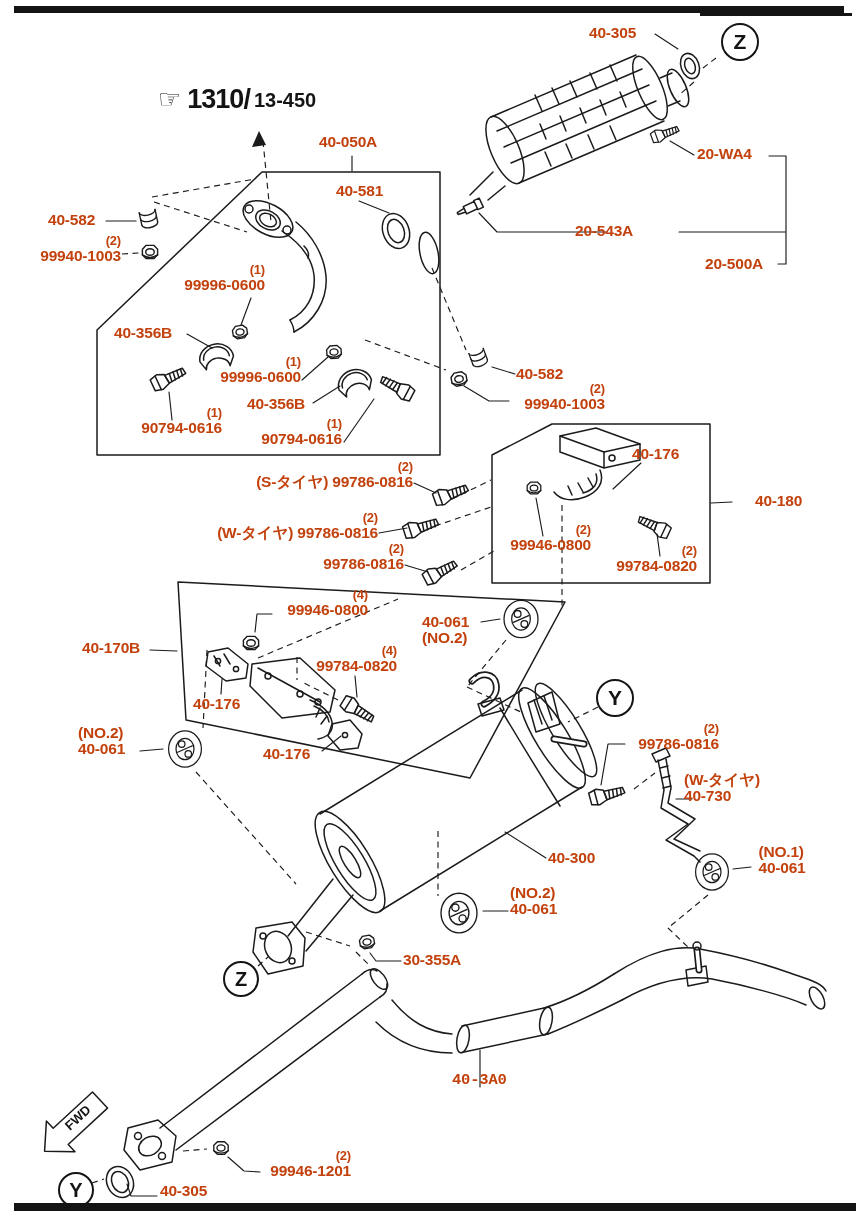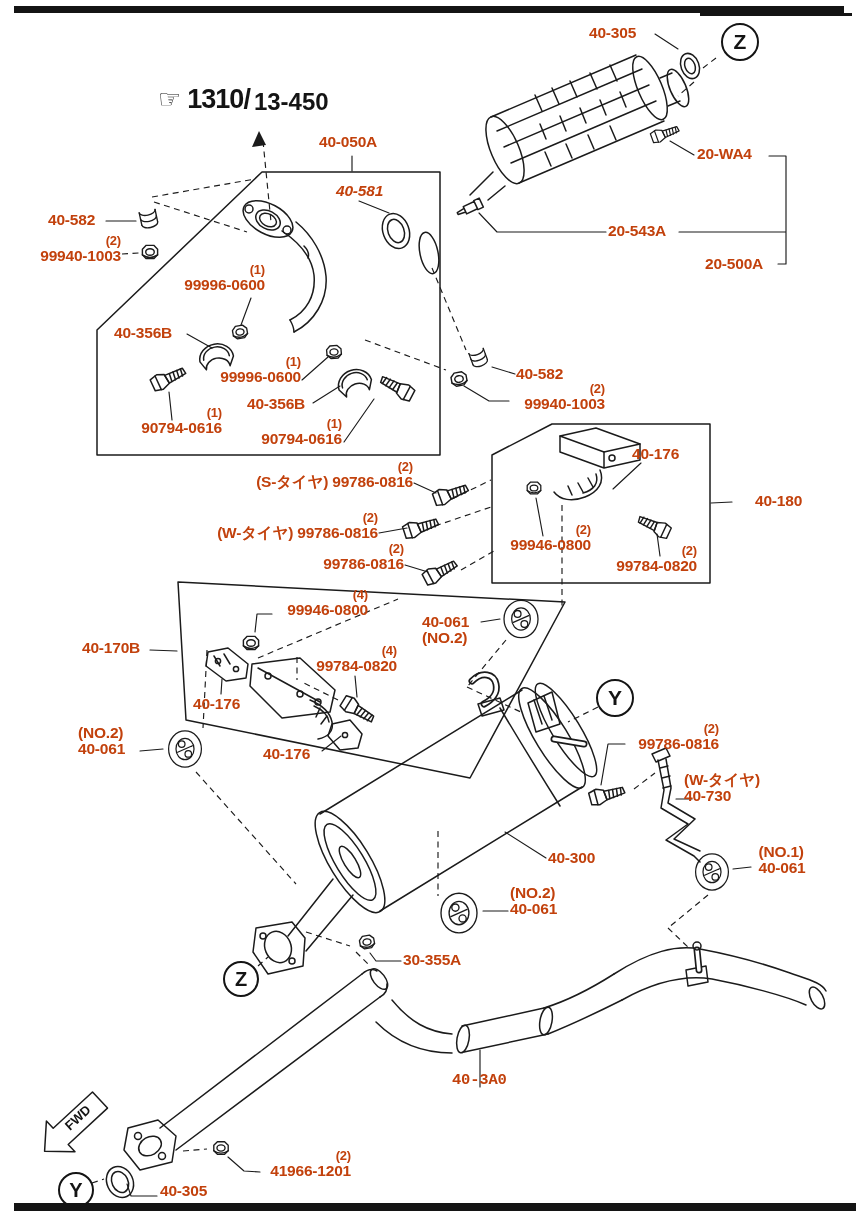--- a/index.html
+++ b/index.html
@@ -19,21 +19,21 @@
   .callout .qty{font-size:13px;}
   .anchor-tr{text-align:right;}
   .anchor-tc{text-align:left;}
   .zone{position:absolute;border:2.3px solid #141414;border-radius:50%;display:flex;
         align-items:center;justify-content:center;font-weight:bold;color:#141414;
         background:transparent;}
   .refnote{position:absolute;left:158px;top:86px;display:flex;align-items:flex-start;
            color:#141414;cursor:pointer;}
   .refnote .hand{font-size:26px;line-height:1;margin-right:6px;}
   .refnote .big{font-size:27px;font-weight:bold;line-height:1;letter-spacing:-1px;}
-  .refnote .small{font-size:24px;font-weight:bold;line-height:1;margin-top:4px;margin-left:4px;text-align:right;}
+  .refnote .small{font-size:20px;font-weight:bold;line-height:1;margin-top:4px;margin-left:4px;text-align:right;}
 </style>
 </head>
 <body>
 
 <div class="stage">
 
   <div class="edgebar" style="left:14px;top:6px;width:830px;height:7px;"></div>
   <div class="edgebar" style="left:700px;top:13px;width:152px;height:3px;"></div>
   <div class="edgebar" style="left:14px;top:1203px;width:842px;height:8px;"></div>
 
@@ -298,30 +298,30 @@
     <span class="small">13-450</span>
   </div>
 
   <div id="callouts">
       <div class="callout anchor-tl" style="left: 589px; top: 25px;">
         <div class="line">40-305</div>
       </div>
       <div class="callout anchor-tl" style="left: 697px; top: 146px;">
         <div class="line">20-WA4</div>
       </div>
-      <div class="callout anchor-tl" style="left: 608px; top: 223px;">
+      <div class="callout anchor-tl" style="left: 575px; top: 223px;">
         <div class="line">20-543A</div>
       </div>
       <div class="callout anchor-tl" style="left: 705px; top: 256px;">
         <div class="line">20-500A</div>
       </div>
       <div class="callout anchor-tl" style="left: 319px; top: 134px;">
         <div class="line">40-050A</div>
       </div>
-      <div class="callout anchor-tl" style="left: 336px; top: 183px; font-style: italic;">
+      <div class="callout anchor-tl" style="left: 336px; top: 183px;">
         <div class="line">40-581</div>
       </div>
       <div class="callout anchor-tl" style="left: 48px; top: 212px;">
         <div class="line">40-582</div>
       </div>
       <div class="callout anchor-tr" style="right: 743px; top: 234px;">
         <div class="line qty">(2)</div>
         <div class="line">99940-1003</div>
       </div>
       <div class="callout anchor-tr" style="right: 599px; top: 263px;">
@@ -424,21 +424,21 @@
         <div class="line">40-061</div>
       </div>
       <div class="callout anchor-tl" style="left: 403px; top: 952px;">
         <div class="line">30-355A</div>
       </div>
       <div class="callout anchor-tl" style="left: 452px; top: 1072px; font-family: Liberation Mono, monospace;">
         <div class="line">40-3A0</div>
       </div>
       <div class="callout anchor-tr" style="right: 513px; top: 1149px;">
         <div class="line qty">(2)</div>
-        <div class="line">41966-1201</div>
+        <div class="line">99946-1201</div>
       </div>
       <div class="callout anchor-tl" style="left: 160px; top: 1183px;">
         <div class="line">40-305</div>
       </div>
     </div>
 
   <div class="zone" style="left:721px;top:23px;width:34px;height:34px;font-size:21px;">Z</div>
   <div class="zone" style="left:596px;top:679px;width:34px;height:34px;font-size:21px;">Y</div>
   <div class="zone" style="left:223px;top:961px;width:32px;height:32px;font-size:20px;">Z</div>
   <div class="zone" style="left:58px;top:1172px;width:32px;height:32px;font-size:20px;">Y</div>

